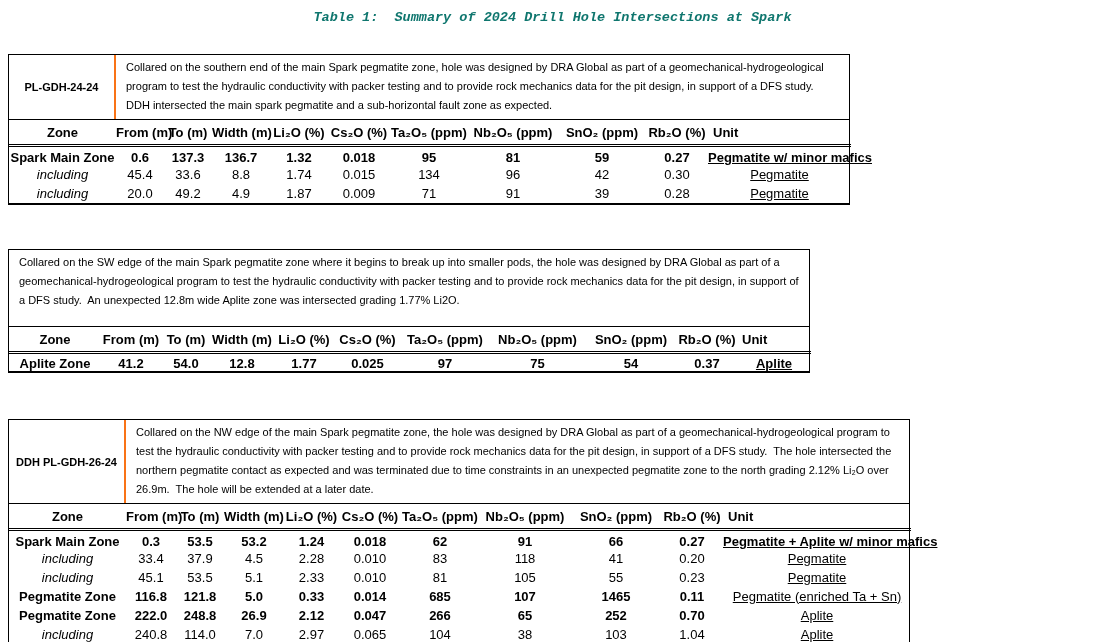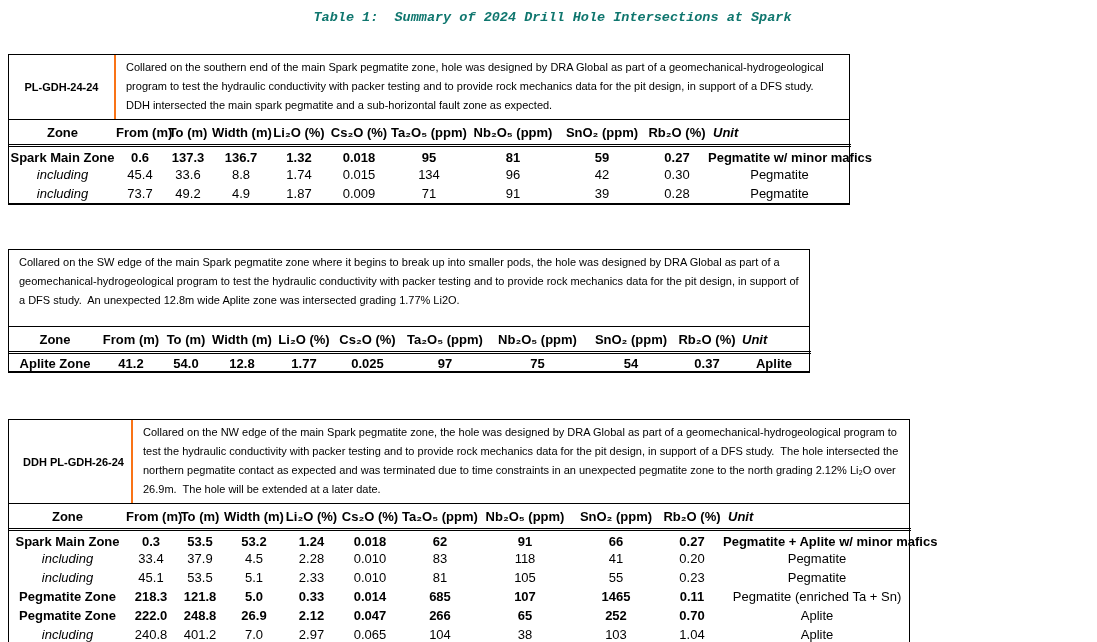--- a/index.html
+++ b/index.html
@@ -46,21 +46,21 @@
     align-items: center;
     justify-content: center;
     font-weight: bold;
     font-size: 11px;
     white-space: nowrap;
     padding: 2px 3px;
     text-align: center;
   }
   .t1 .hole-id { width: 107px; }
   .t2 .hole-id { width: 92px;  }
-  .t3 .hole-id { width: 117px; margin-left: 7px; }
+  .t3 .hole-id { width: 117px; }
 
   .hole-desc {
     flex: 1 1 auto;
     font-size: 11px;
     line-height: 19px;
     padding: 3px 8px 4px 10px;
     white-space: pre-wrap;
   }
   .t1 .hole-desc { min-height: 55px; }
   .t2 .hole-desc { min-height: 76px; }
@@ -73,31 +73,31 @@
     font-size: 13px;
   }
   table.grid thead th {
     border-bottom: 3px double #000000;
     font-weight: bold;
     text-align: center;
     padding: 5px 0 4px 0;
     white-space: nowrap;
     overflow: visible;
   }
-  table.grid thead th.unit { text-align: left; padding-left: 5px; font-style: italic; }
+  table.grid thead th.unit { text-align: left; padding-left: 5px; }
   table.grid td {
     height: 19px;
     text-align: center;
     vertical-align: middle;
     white-space: nowrap;
     padding: 0;
     line-height: 1;
   }
   table.grid tbody tr:first-child td { padding-top: 3px; }
-  td.unit { text-align: left; padding-left: 5px; }
+  td.unit { text-align: left; padding-left: 5px; text-decoration: underline; }
   tr.row-main td { font-weight: bold; }
   tr.row-main td.unit.nb { font-weight: normal; }
   tr.row-including td.zone { font-style: italic; }
 </style>
 </head>
 <body>
 
 <div class="page">
 
   <h1 class="doc-title">Table 1:  Summary of 2024 Drill Hole Intersections at Spark</h1>
@@ -158,21 +158,21 @@
             <td class="val">1.74</td>
             <td class="val">0.015</td>
             <td class="val">134</td>
             <td class="val">96</td>
             <td class="val">42</td>
             <td class="val">0.30</td>
             <td class="unit nb">Pegmatite</td>
           </tr>
           <tr class="row-including">
             <td class="zone">including</td>
-            <td class="val">73.7</td>
+            <td class="val">20.0</td>
             <td class="val">49.2</td>
             <td class="val">4.9</td>
             <td class="val">1.87</td>
             <td class="val">0.009</td>
             <td class="val">71</td>
             <td class="val">91</td>
             <td class="val">39</td>
             <td class="val">0.28</td>
             <td class="unit nb">Pegmatite</td>
           </tr>
@@ -300,21 +300,21 @@
             <td class="val">2.33</td>
             <td class="val">0.010</td>
             <td class="val">81</td>
             <td class="val">105</td>
             <td class="val">55</td>
             <td class="val">0.23</td>
             <td class="unit nb">Pegmatite</td>
           </tr>
           <tr class="row-main">
             <td class="zone">Pegmatite Zone</td>
-            <td class="val">218.3</td>
+            <td class="val">116.8</td>
             <td class="val">121.8</td>
             <td class="val">5.0</td>
             <td class="val">0.33</td>
             <td class="val">0.014</td>
             <td class="val">685</td>
             <td class="val">107</td>
             <td class="val">1465</td>
             <td class="val">0.11</td>
             <td class="unit nb">Pegmatite (enriched Ta + Sn)</td>
           </tr>
@@ -327,21 +327,21 @@
             <td class="val">0.047</td>
             <td class="val">266</td>
             <td class="val">65</td>
             <td class="val">252</td>
             <td class="val">0.70</td>
             <td class="unit nb">Aplite</td>
           </tr>
           <tr class="row-including">
             <td class="zone">including</td>
             <td class="val">240.8</td>
-            <td class="val">401.2</td>
+            <td class="val">114.0</td>
             <td class="val">7.0</td>
             <td class="val">2.97</td>
             <td class="val">0.065</td>
             <td class="val">104</td>
             <td class="val">38</td>
             <td class="val">103</td>
             <td class="val">1.04</td>
             <td class="unit nb">Aplite</td>
           </tr>
         </tbody>

